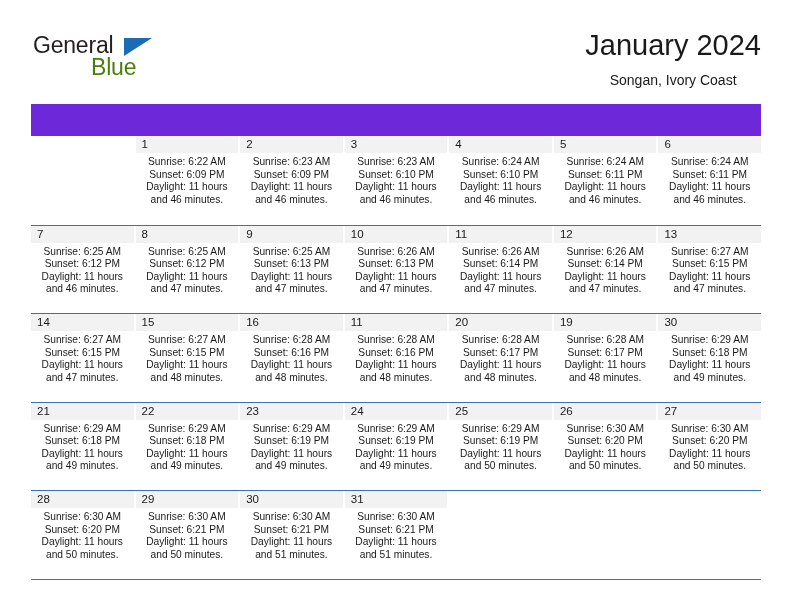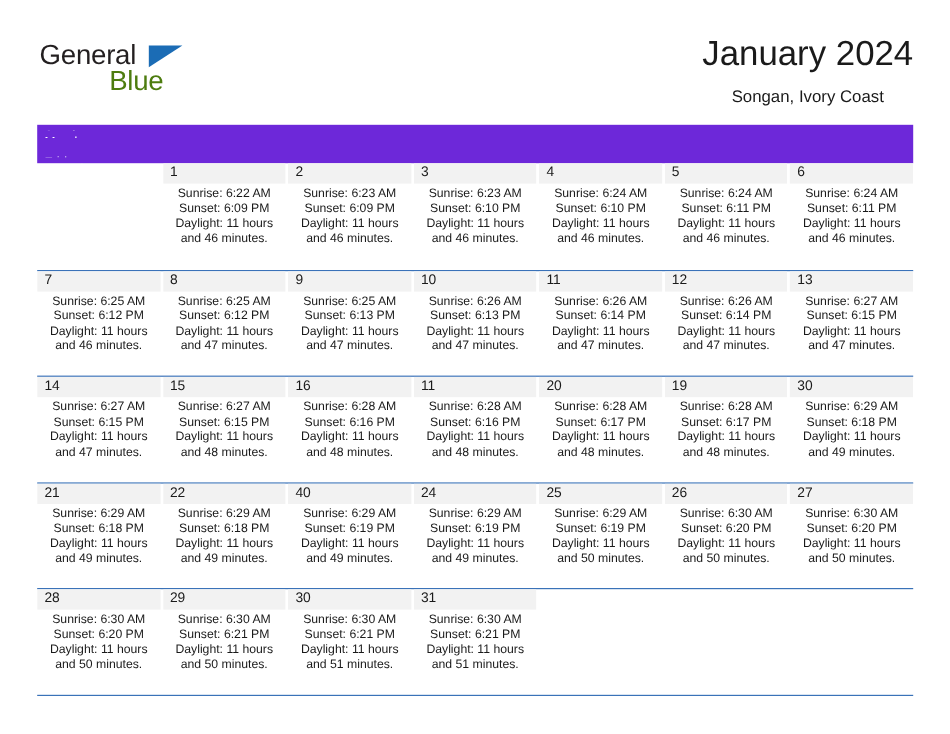--- a/index.html
+++ b/index.html
@@ -401,21 +401,21 @@
           <div class="daycell">
             <div class="daynum">22</div>
             <div class="info">
               <div>Sunrise: 6:29 AM</div>
               <div>Sunset: 6:18 PM</div>
               <div>Daylight: 11 hours</div>
               <div>and 49 minutes.</div>
             </div>
           </div>
           <div class="daycell">
-            <div class="daynum">40</div>
+            <div class="daynum">23</div>
             <div class="info">
               <div>Sunrise: 6:29 AM</div>
               <div>Sunset: 6:19 PM</div>
               <div>Daylight: 11 hours</div>
               <div>and 49 minutes.</div>
             </div>
           </div>
           <div class="daycell">
             <div class="daynum">24</div>
             <div class="info">

